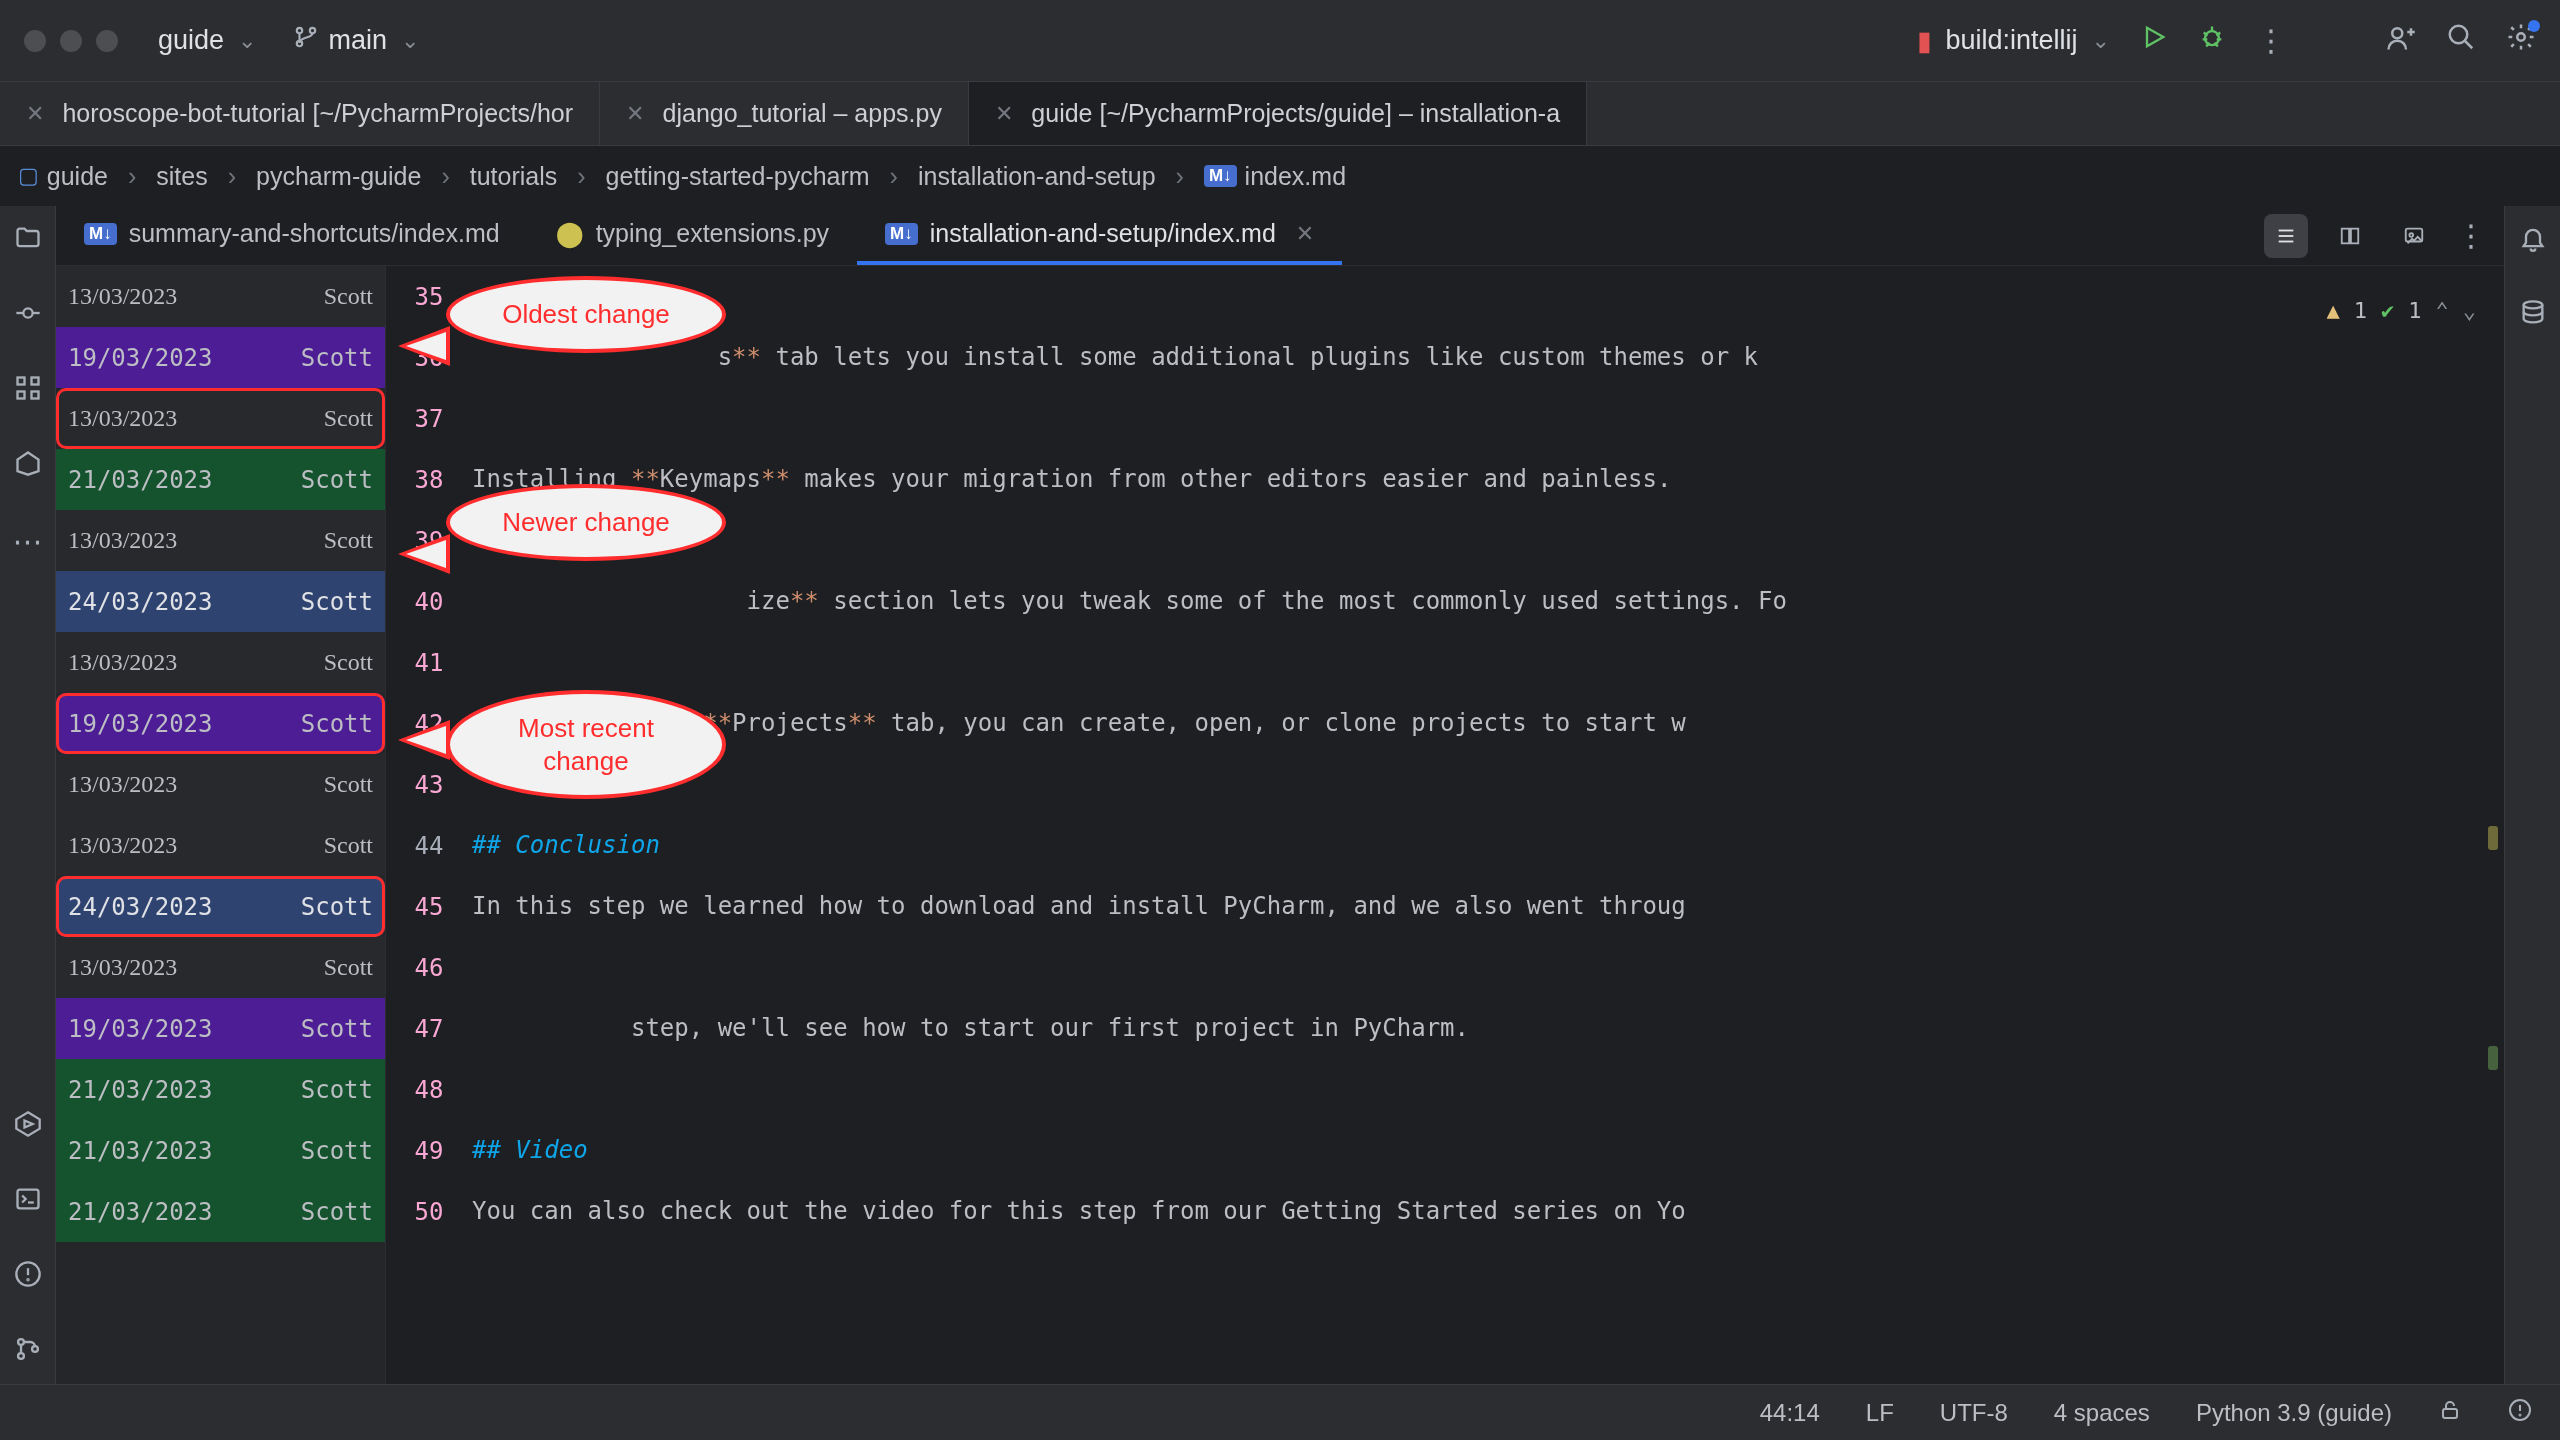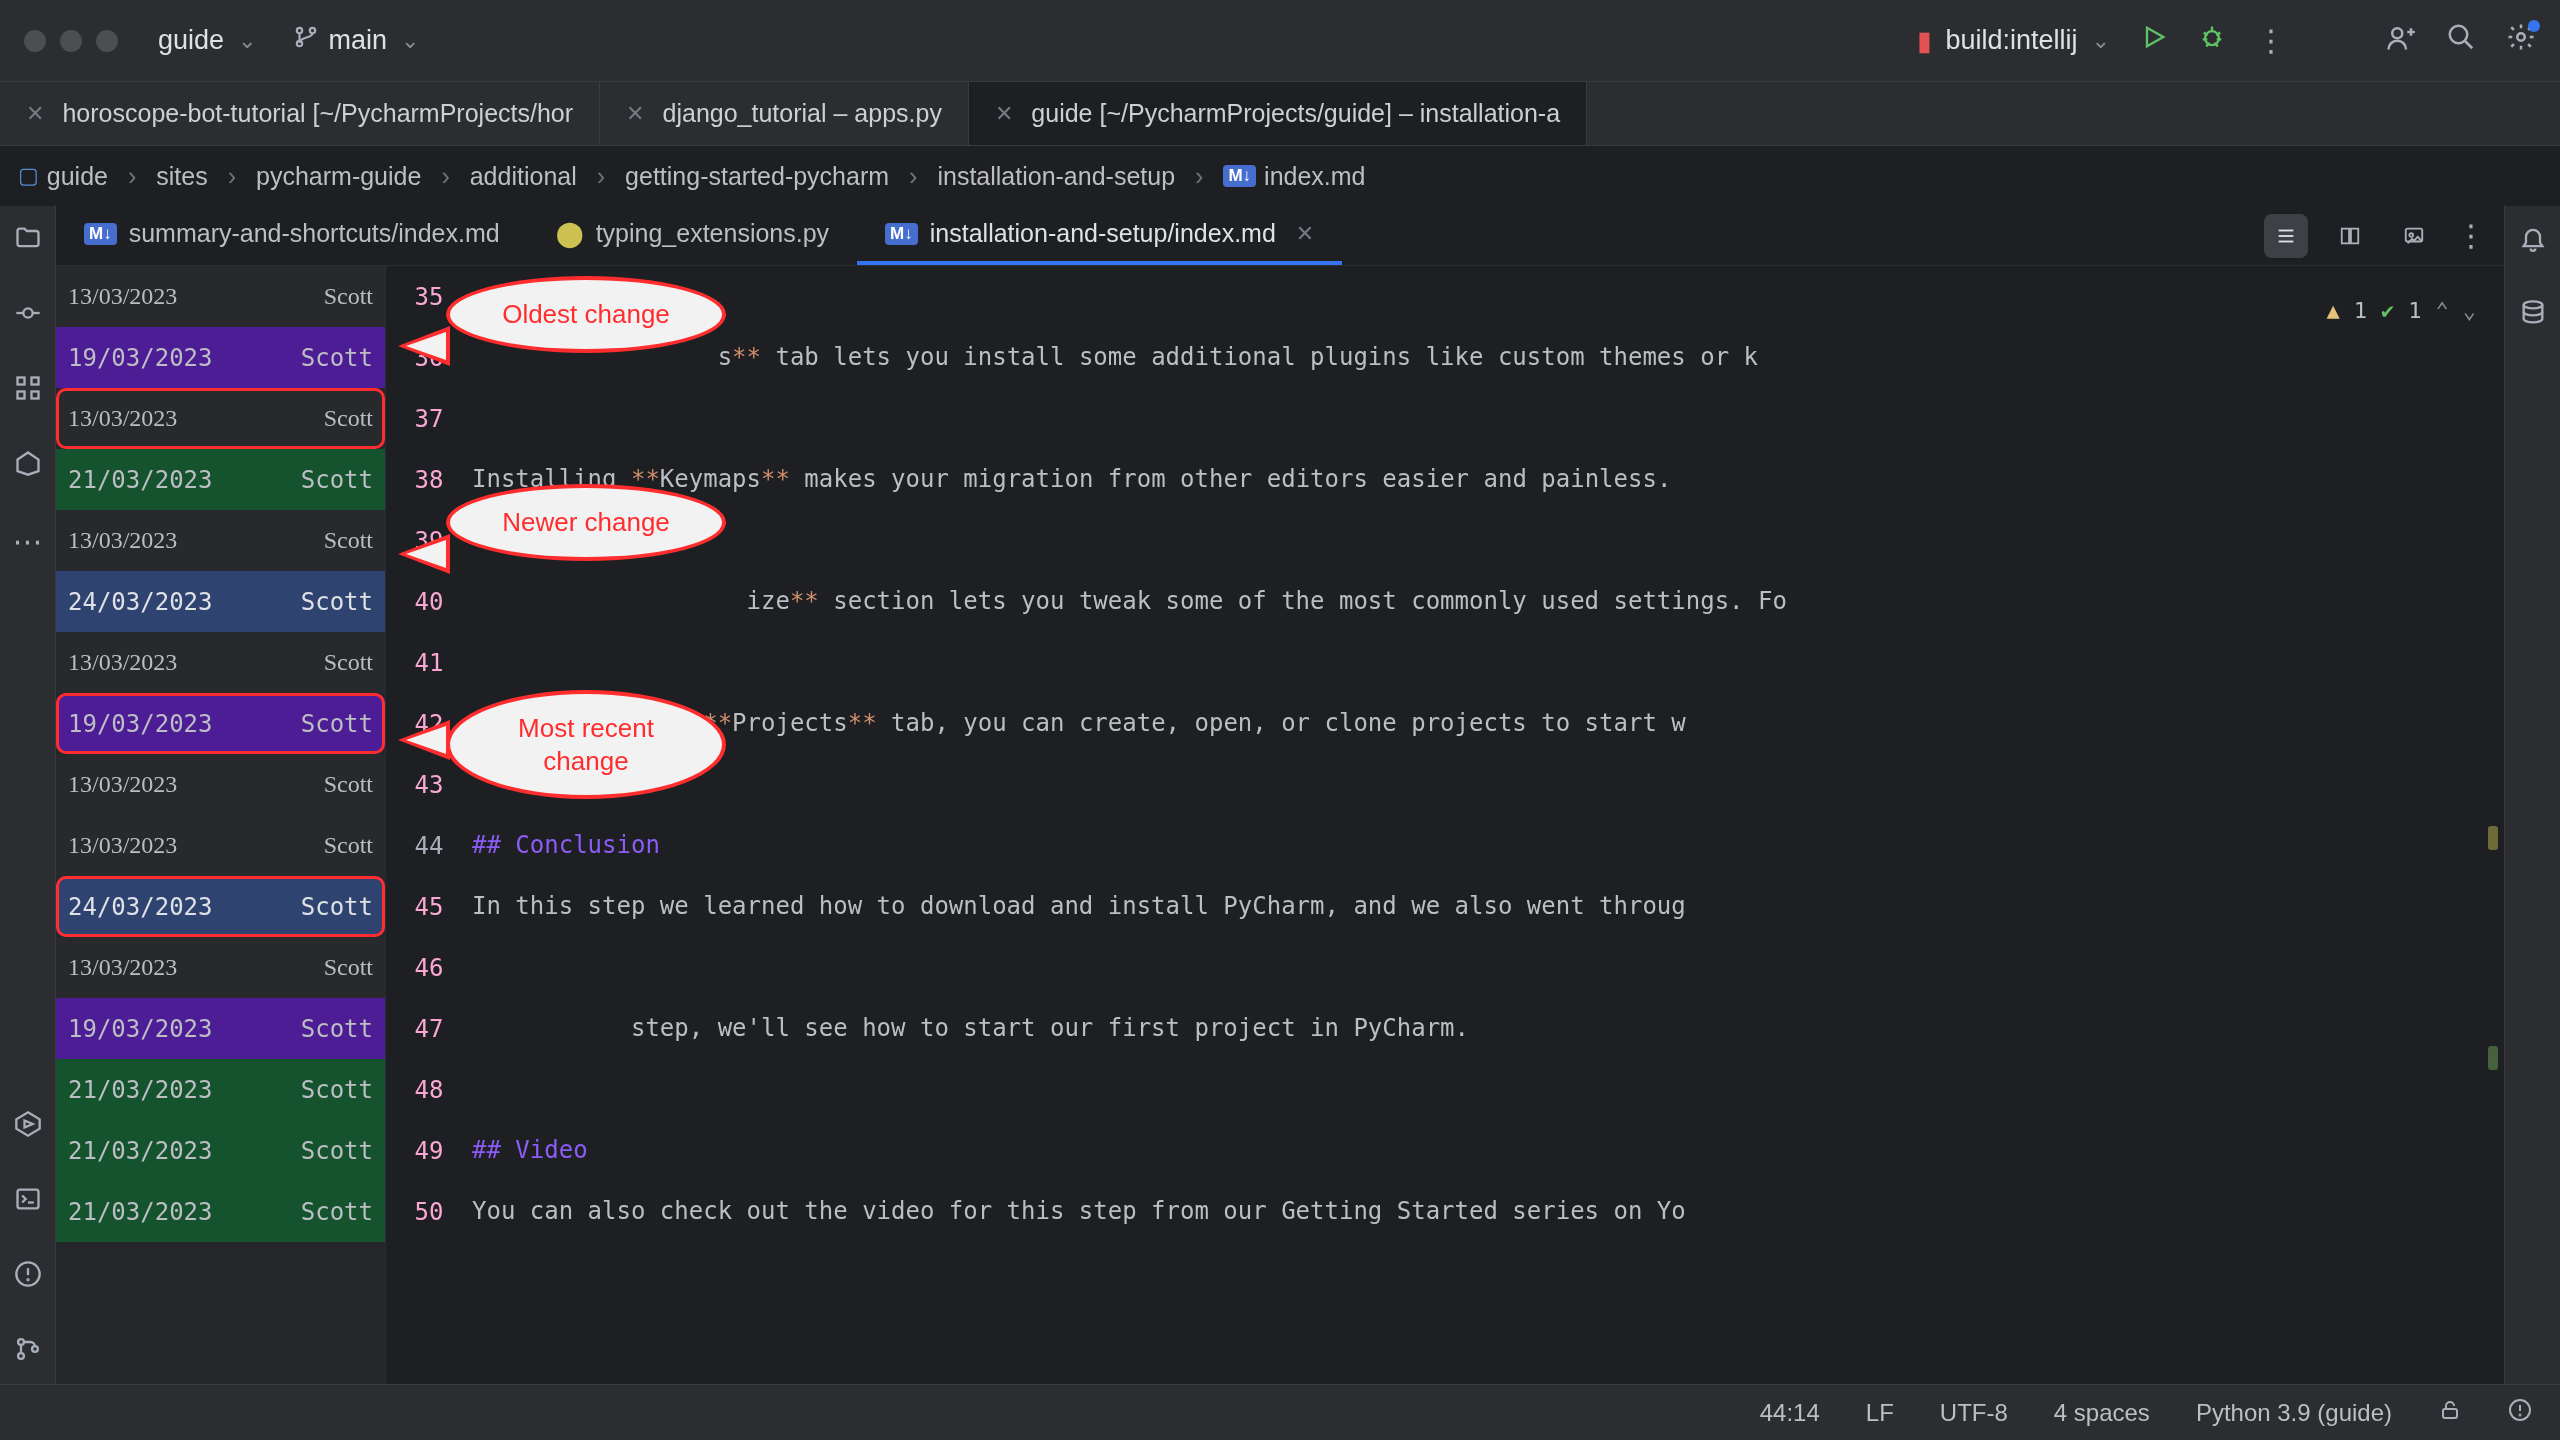--- a/index.html
+++ b/index.html
@@ -73,21 +73,21 @@
 .blame-row.shade3{ background:#14532d;}
 .blame-row.highlight{ background:#2f4371; color:#dfe1e5;}
 .blame-row.ringed{ outline:3px solid #ff2d2d; outline-offset:-3px; border-radius:10px;}
 
 .gutter { width: 86px; background:#1e1f22; font-family:"Menlo","Consolas",monospace; font-size:24px;}
 .gn { height:61px; display:flex; align-items:center; justify-content:center; color:#f9a8d4;}
 .gn.cur { color:#a9afb8;}
 
 .code { flex:1; font-family:"Menlo","Consolas",monospace; font-size:24px; position:relative; color:#bcbec4; line-height:61px;}
 .cline { height:61px; white-space:pre; overflow:hidden;}
-.mdhead { color:#8b5cf6; }
+.mdhead { color:#0ea5e9; font-style:italic;}
 .bold { color:#cf8e6d;}
 .status-strip { position:absolute; top:14px; right:28px; display:flex; gap:14px; align-items:center; font-size:22px;}
 .warn { color:#e5c07b;}
 .ok { color:#5fc265;}
 .upd { color:#8a8e95;}
 
 
 .mini-scroll { position:absolute; right:0; top:0; width:20px; height:100%;}
 .mini-scroll .mark { position:absolute; right:6px; width:10px; height:24px; background:#4b4d52; border-radius:3px;}
 
@@ -206,21 +206,21 @@
       <span class="bc-sep">›</span>
       <span class="bc-item">
         <span>sites</span>
       </span>
       <span class="bc-sep">›</span>
       <span class="bc-item">
         <span>pycharm-guide</span>
       </span>
       <span class="bc-sep">›</span>
       <span class="bc-item">
-        <span>additional</span>
+        <span>tutorials</span>
       </span>
       <span class="bc-sep">›</span>
       <span class="bc-item">
         <span>getting-started-pycharm</span>
       </span>
       <span class="bc-sep">›</span>
       <span class="bc-item">
         <span>installation-and-setup</span>
       </span>
       <span class="bc-sep">›</span>

